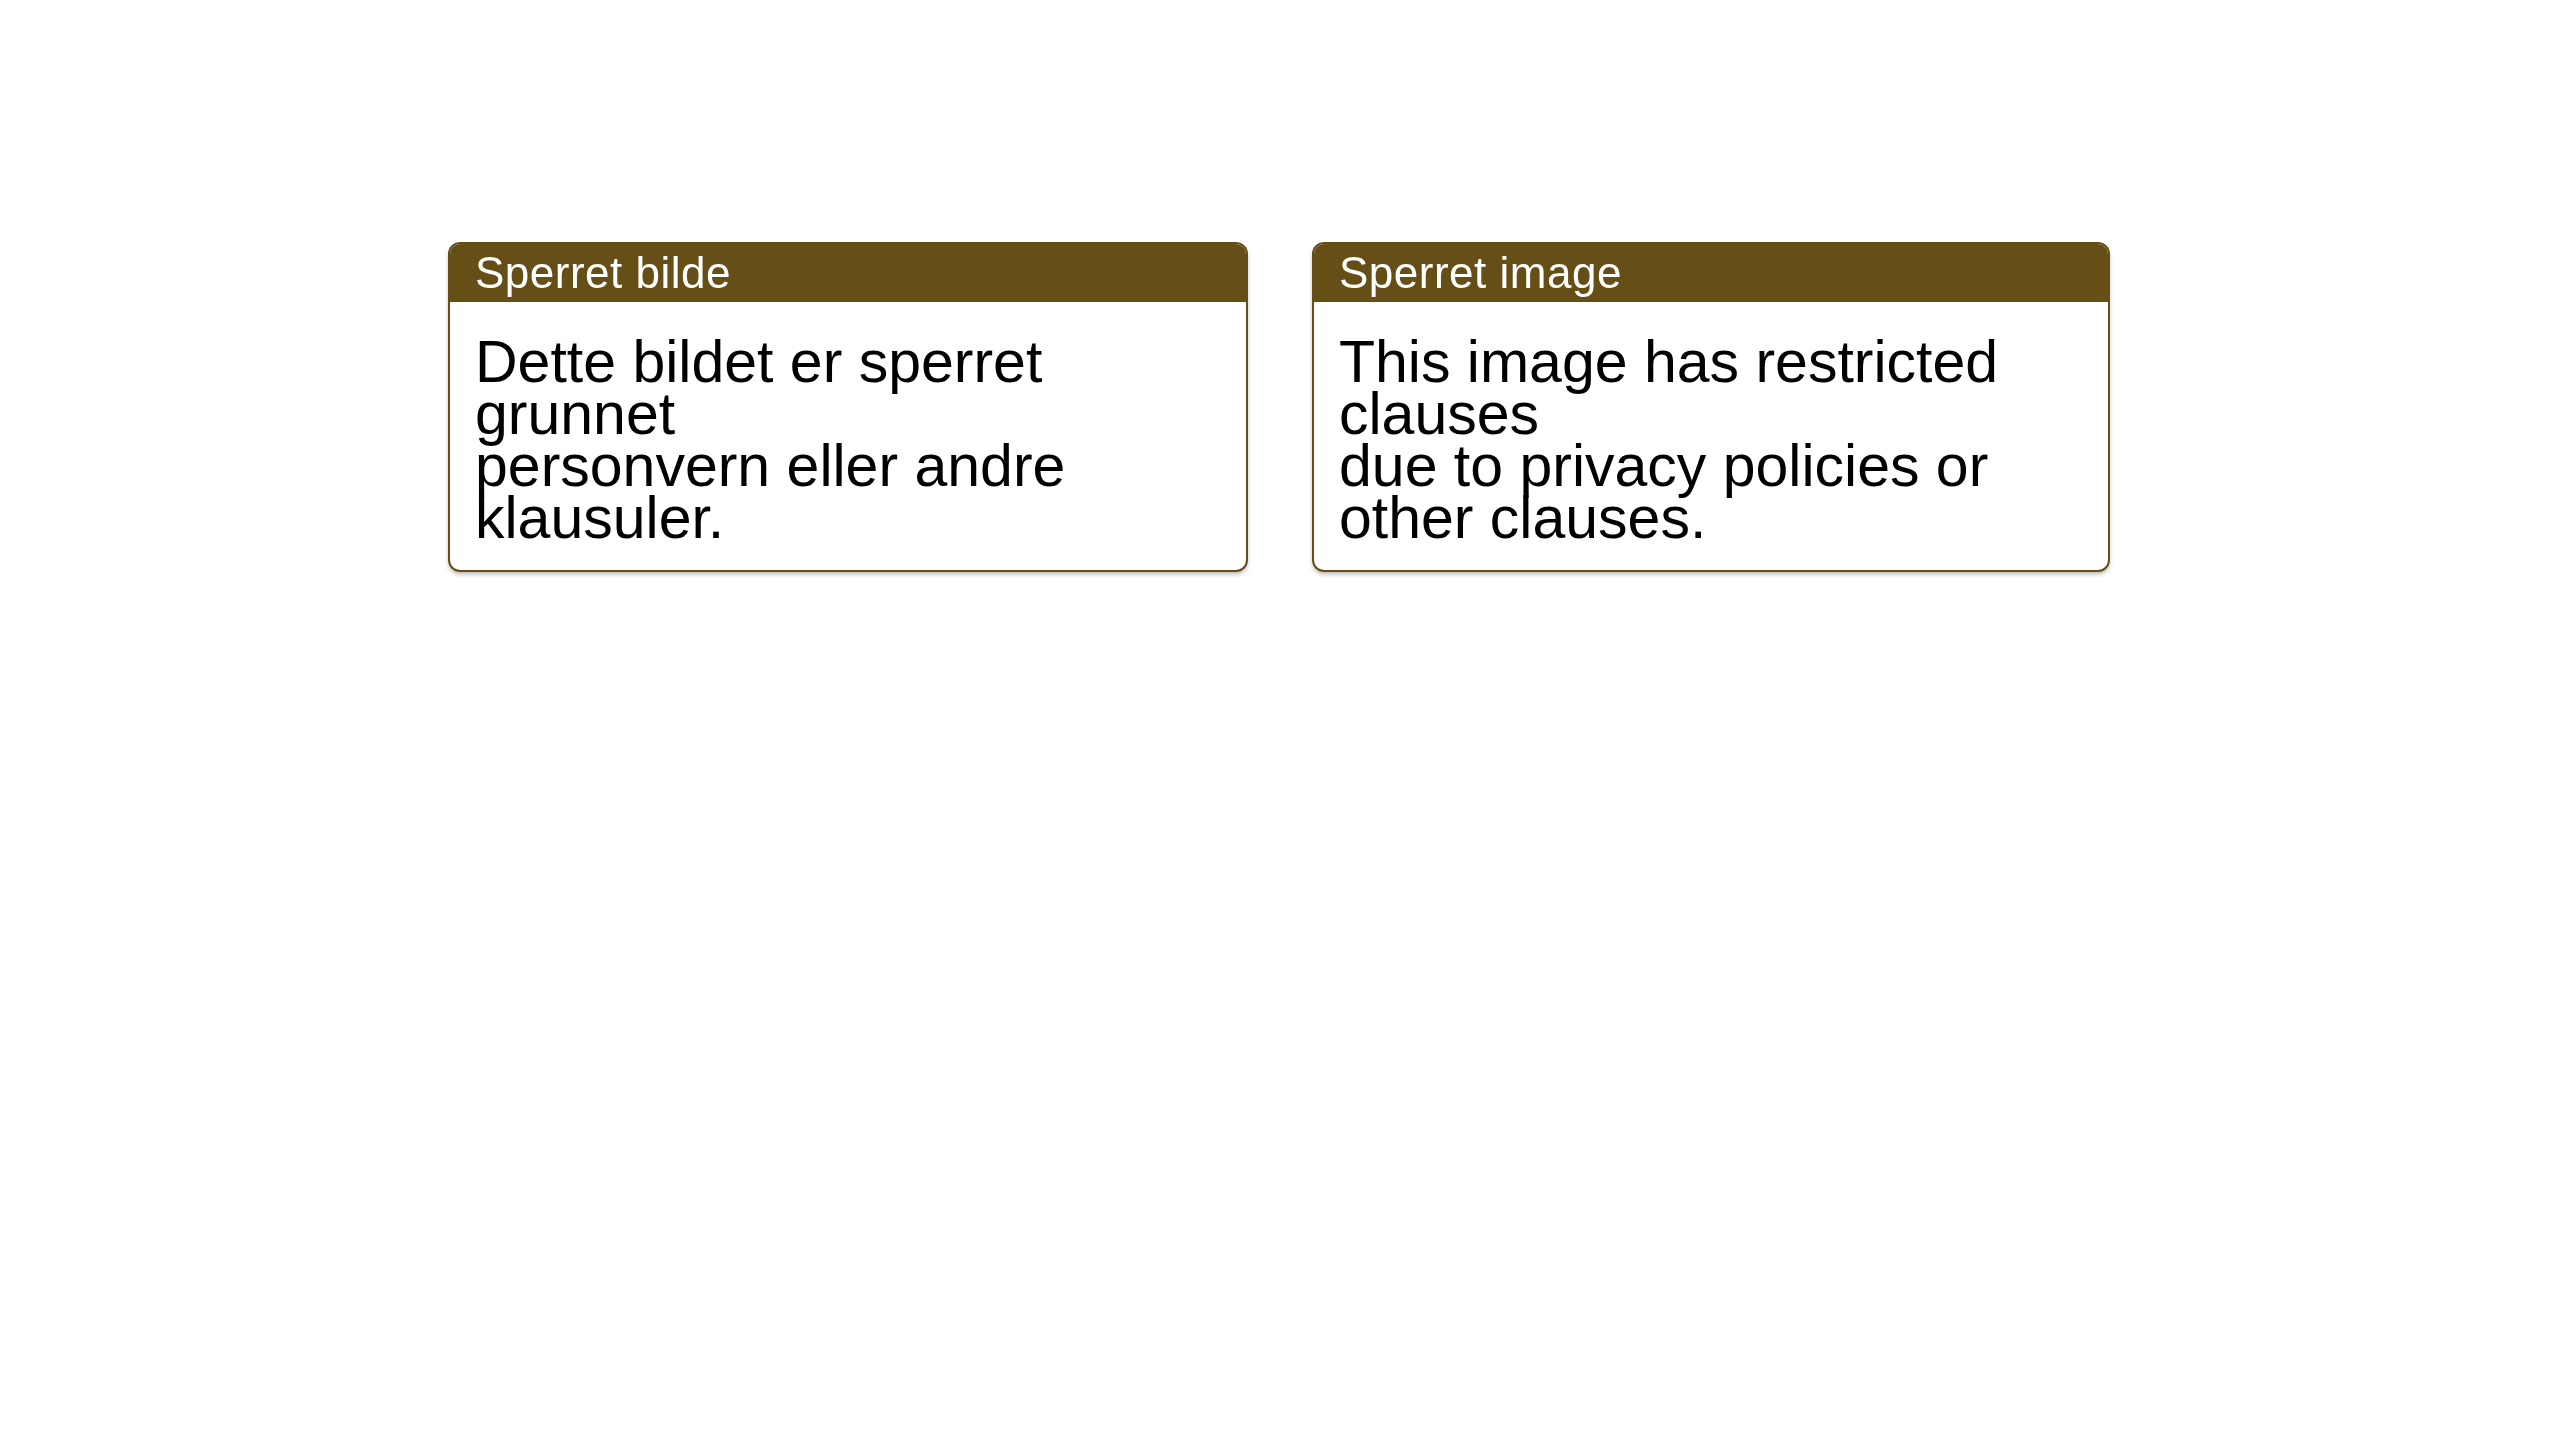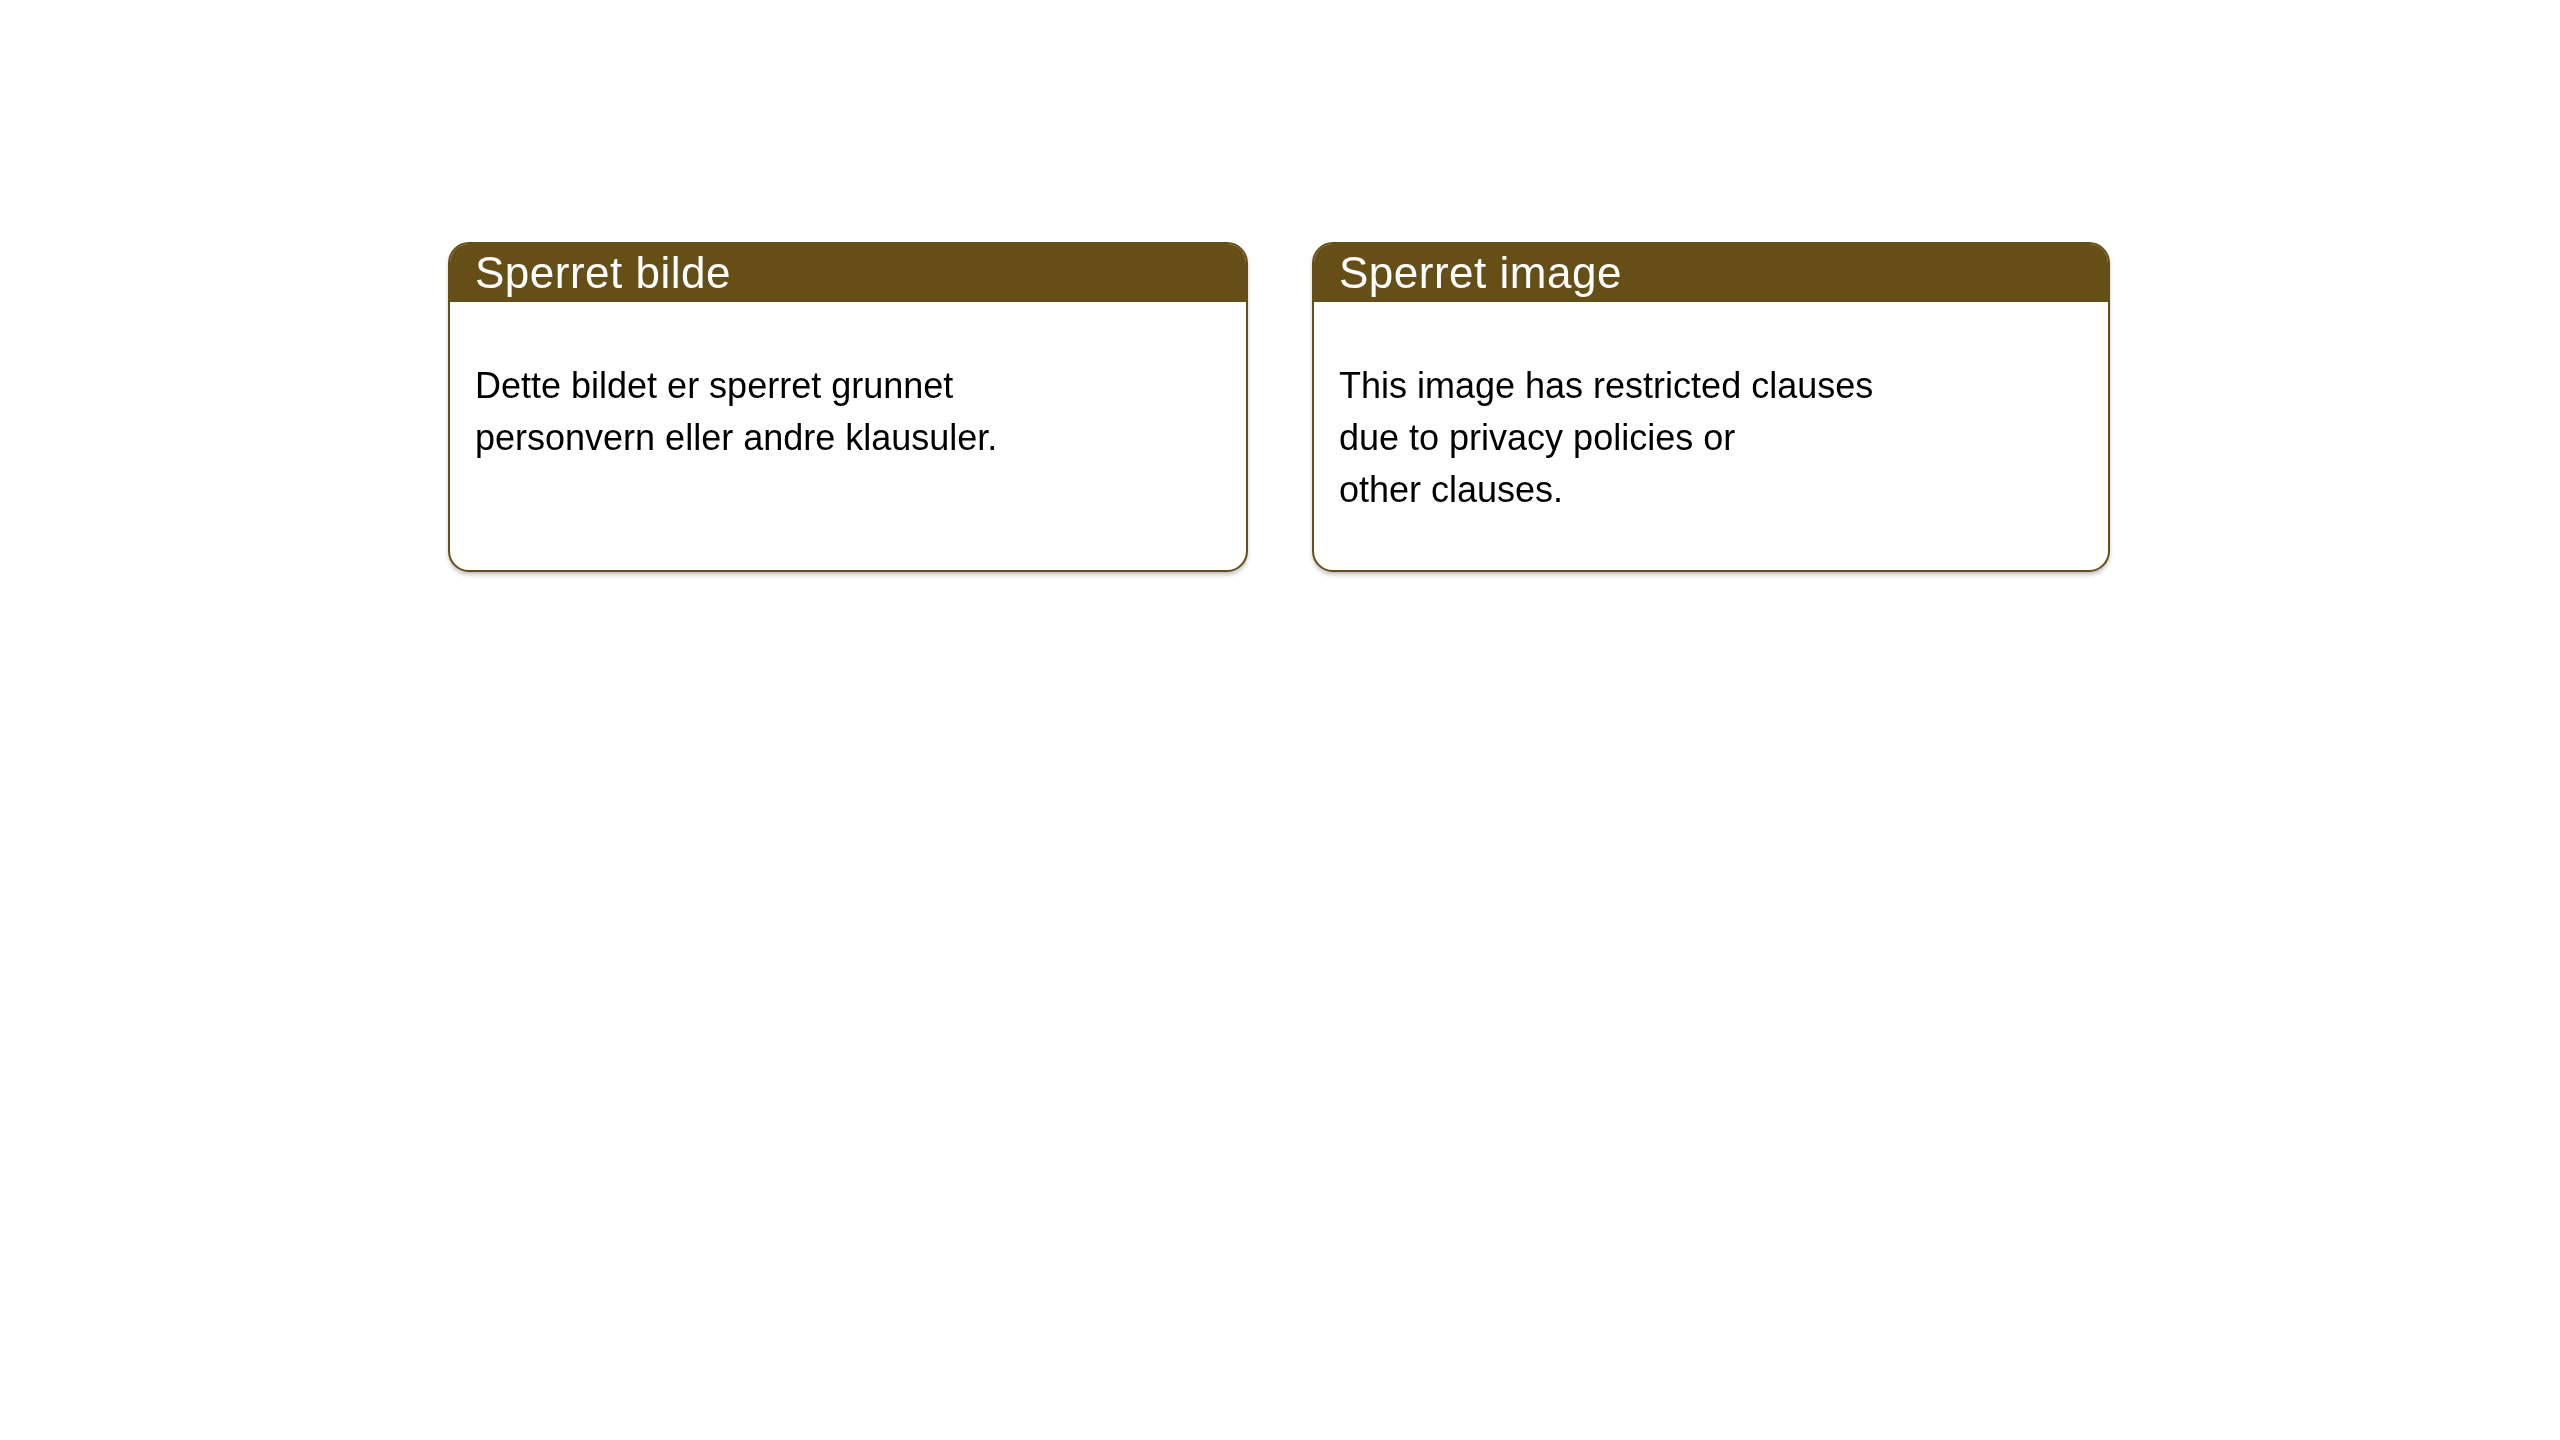--- a/index.html
+++ b/index.html
@@ -14,21 +14,21 @@
     font-family: "Liberation Sans", sans-serif;
     overflow: hidden;
   }
   .card {
     position: absolute;
     top: 242px;
     height: 330px;
     box-sizing: border-box;
     background: #ffffff;
     border: 2px solid var(--card-border, #654F16);
-    border-radius: 21px;
+    border-radius: 12px;
     box-shadow: 0 3px 5px -1px rgba(0, 0, 0, 0.30);
     overflow: hidden;
   }
   .card.card-left {
     left: 448px;
     width: 800px;
   }
   .card.card-right {
     left: 1312px;
     width: 798px;
@@ -39,25 +39,24 @@
     color: var(--header-text, #ffffff);
     display: flex;
     align-items: center;
     padding: 0 25px;
     font-size: 44px;
     font-weight: 400;
     letter-spacing: 0.5px;
   }
   .card-body {
     padding: 34px 30px 0 25px;
-    font-size: 36px;
+    font-size: 59px;
     line-height: 52px;
     color: var(--body-text, #000000);
     white-space: pre-line;
-    margin-top: 24px;
   }
 </style>
 </head>
 <body>
 
 <div class="card card-left">
   <div class="card-header">
     <span>Sperret bilde</span>
   </div>
   <div class="card-body">Dette bildet er sperret grunnet

